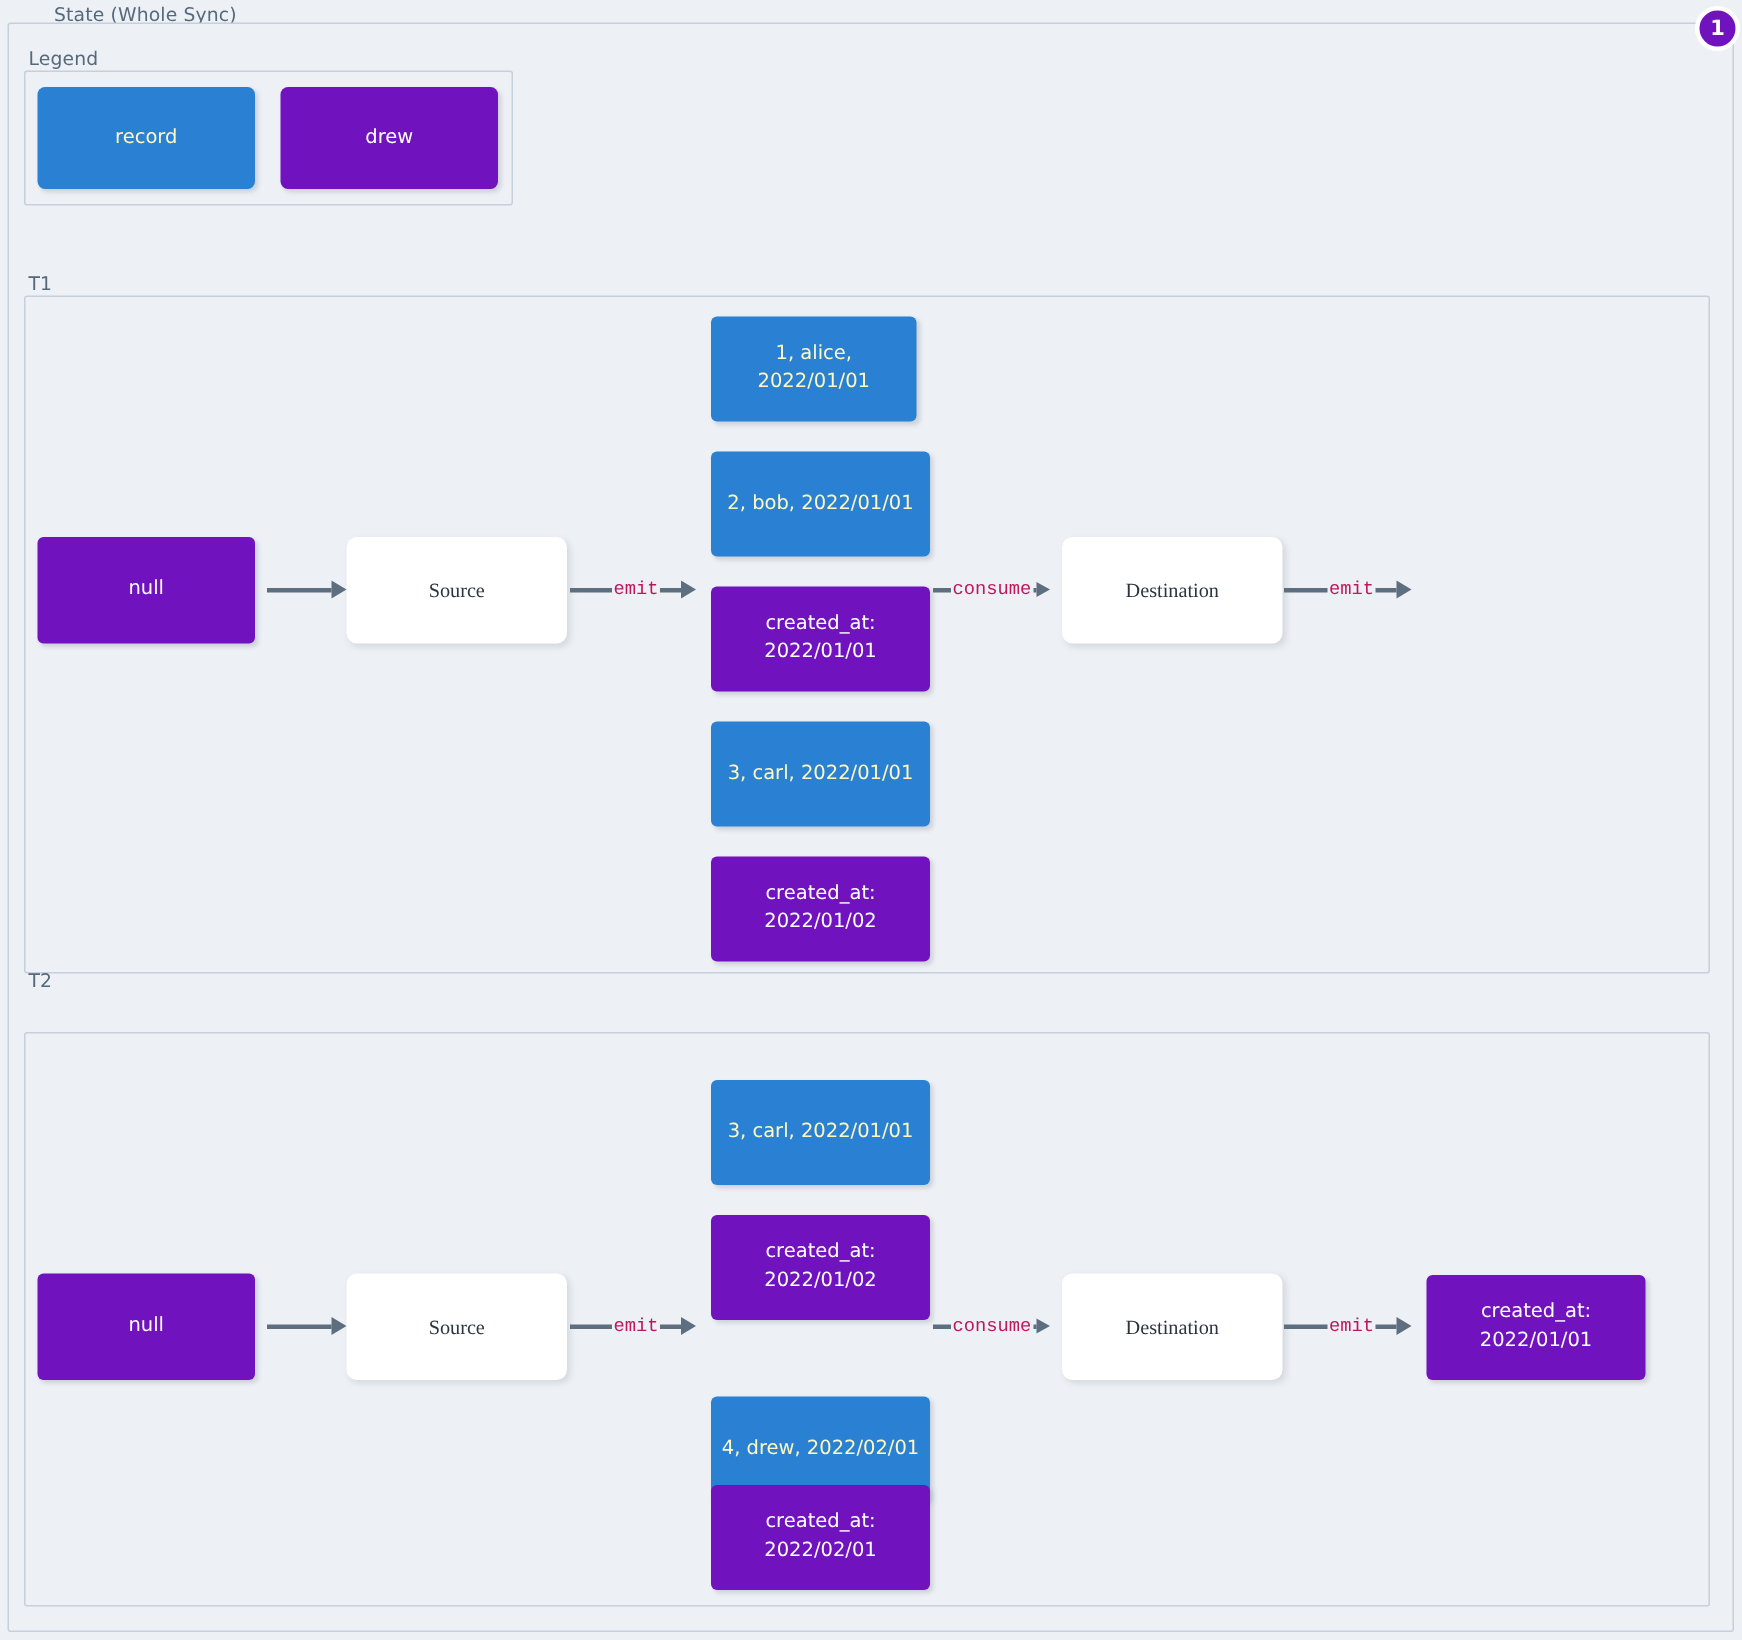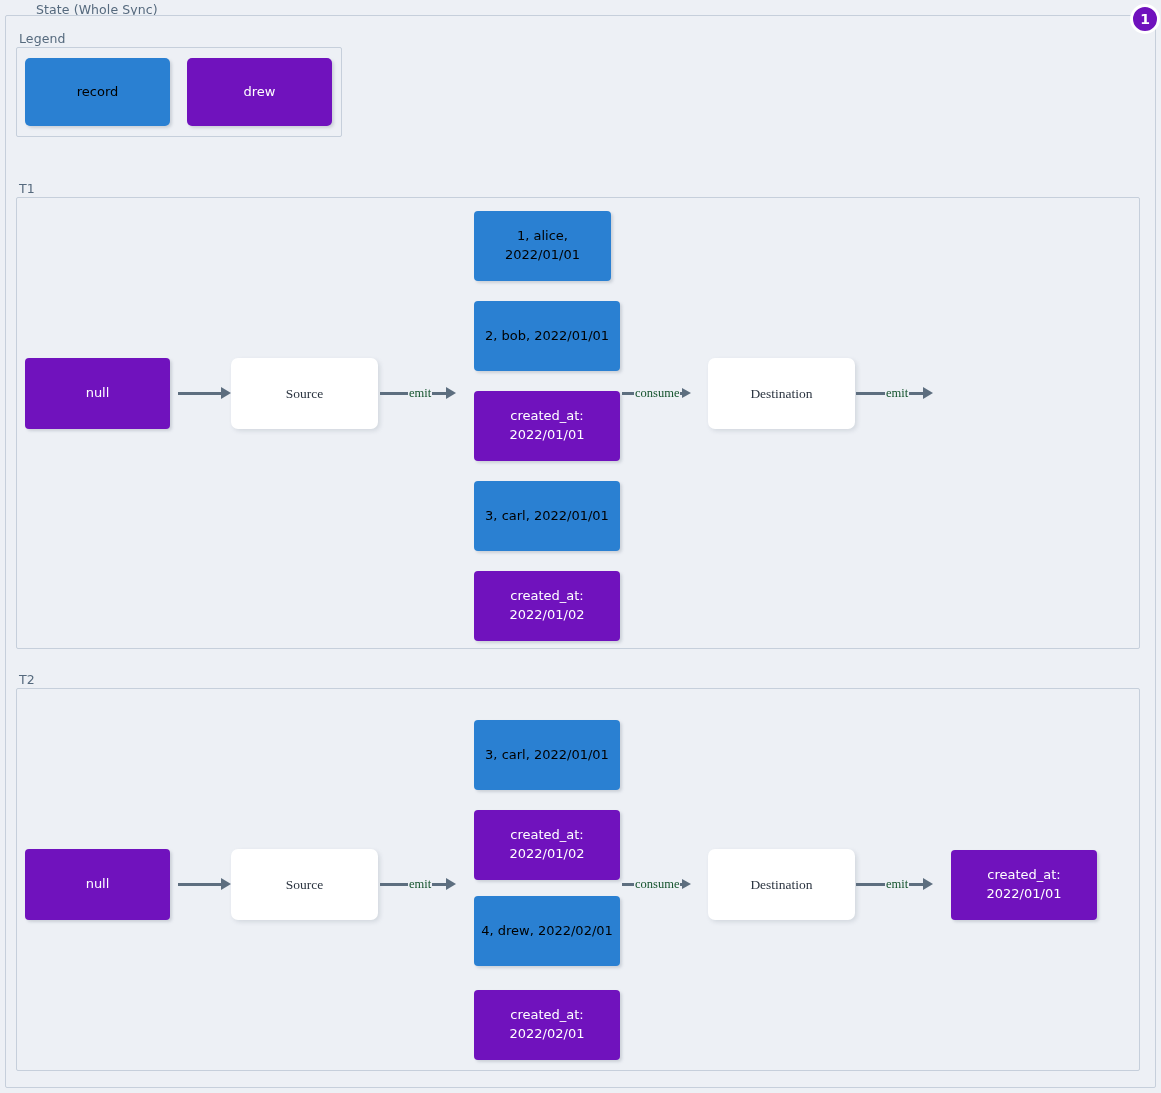--- a/index.html
+++ b/index.html
@@ -49,40 +49,40 @@
   
   #legend-box   { left: 16px; top: 47px;  width: 326px; height: 90px; }
   #legend-label { left: 19px; top: 33px; }
 
   
   #t1-box   { left: 16px; top: 197px; width: 1124px; height: 452px; }
   #t1-label { left: 19px; top: 183px; }
 
   
   #t2-box   { left: 16px; top: 688px; width: 1124px; height: 383px; }
-  #t2-label { left: 19px; top: 674px; }
+  #t2-label { left: 19px; top: 648px; }
 
   
   .node {
     position: absolute;
     box-sizing: border-box;
     display: flex;
     align-items: center;
     justify-content: center;
     text-align: center;
     font-size: 13px;
     line-height: 1.45;
     border-radius: 4px;
     box-shadow: 2px 2px 3px rgba(120,130,145,0.28);
     white-space: pre-line;
     padding: 2px 6px;
   }
   .node.record {
     background: #2a80d2;
-    color: #000000;
+    color: #fef9c3;
   }
   .node.state {
     background: #7012bd;
     color: #ffffff;
   }
   .node.proc {
     background: #ffffff;
     color: #2b3440;
     border-radius: 7px;
     box-shadow: 2px 2px 4px rgba(120,130,145,0.22);
@@ -104,25 +104,25 @@
     align-items: center;
     pointer-events: none;
   }
   .edge .line {
     height: 3px;
     background: #5d6e7f;
     flex: 0 0 auto;
   }
   .edge .elabel {
     font-size: 12.5px;
-    color: #14532d;
+    color: #be185d;
     padding: 0 1px;
     line-height: 1;
     white-space: nowrap;
-    font-family: Liberation Serif, serif;
+    font-family: Liberation Mono, monospace;
   }
   .edge .head {
     width: 0; height: 0;
     border-top: 6px solid transparent;
     border-bottom: 6px solid transparent;
     border-left: 10px solid #5d6e7f;
     flex: 0 0 auto;
   }
   .edge.plain .line { flex: 1 1 auto; }
 
@@ -218,21 +218,21 @@
   <div class="edge" style="left:380px; top:874px; width:95px;">
     <div class="line" style="width:28px;"></div>
     <div class="elabel">emit</div>
     <div class="line" style="width:14px;"></div>
     <div class="head"></div>
   </div>
 
   <div class="node record" style="left:474px; top:720px; width:146px; height:70px;">3, carl, 2022/01/01</div>
   <div class="node state" style="left:474px; top:810px; width:146px; height:70px;">created_at:
 2022/01/02</div>
-  <div class="node record" style="left:474px; top:896px; width:146px; height:70px;">4, drew, 2022/02/01</div>
+  <div class="node record" style="left:474px; top:931px; width:146px; height:70px;">4, drew, 2022/02/01</div>
   <div class="node state" style="left:474px; top:990px; width:146px; height:70px;">created_at:
 2022/02/01</div>
 
   <div class="edge" style="left:622px; top:874px; width:86px;">
     <div class="line" style="width:12px;"></div>
     <div class="elabel">consume</div>
     <div class="line" style="width:2px;"></div>
     <div class="head" style="border-left-width:9px;border-top-width:5px;border-bottom-width:5px;"></div>
   </div>
 

